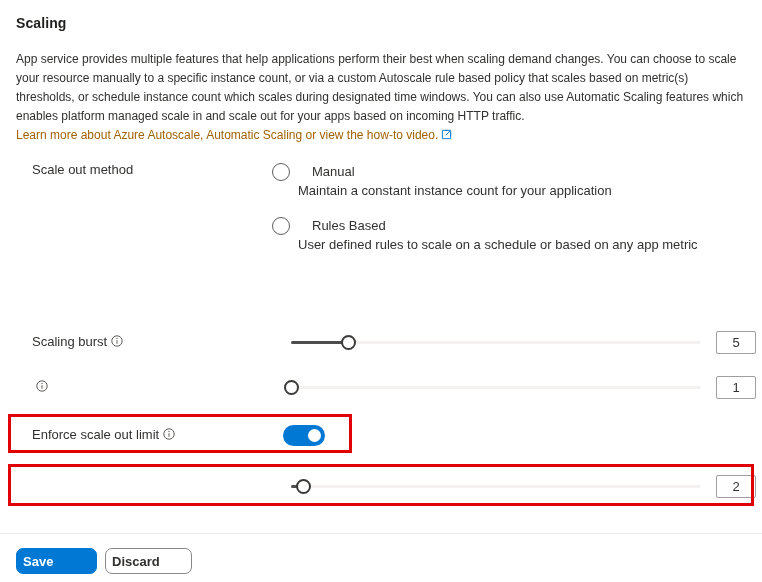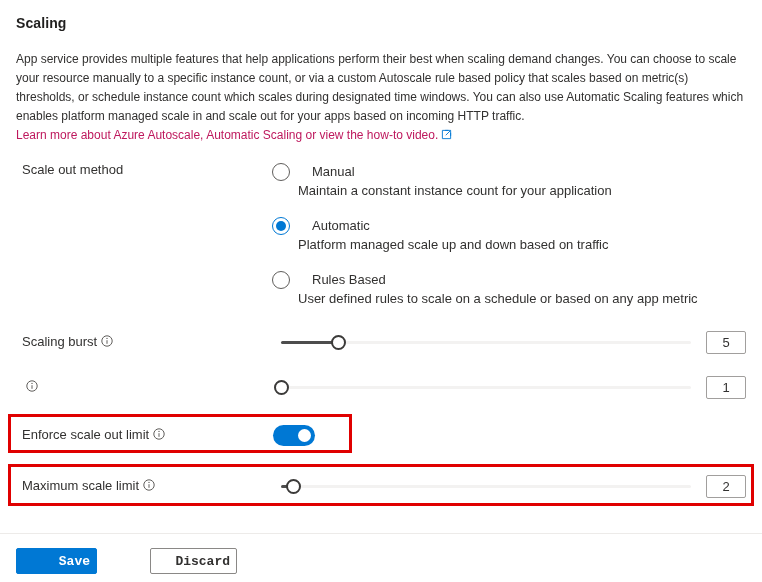--- a/index.html
+++ b/index.html
@@ -31,37 +31,37 @@
   .intro {
     position: absolute;
     left: 16px;
     top: 50px;
     width: 732px;
     font-size: 12px;
     line-height: 19px;
     color: #323130;
   }
   .intro-link {
-    color: #be185d;
+    color: #a16207;
     text-decoration: none;
     cursor: pointer;
   }
   .ext-icon {
     display: inline-block;
     width: 11px;
     height: 11px;
     vertical-align: -1px;
     margin-left: 3px;
   }
   .ext-icon svg { display: block; }
 
   
   .row {
     position: absolute;
-    left: 6px;
+    left: 16px;
     width: 708px;
     height: 34px;
   }
   .row-label {
     position: absolute;
     left: 16px;
     top: 0;
     height: 34px;
     line-height: 34px;
     font-size: 13px;
@@ -219,40 +219,39 @@
     height: 1px;
     background: #edebe9;
   }
   .btn {
     position: absolute;
     top: 548px;
     height: 26px;
     line-height: 24px;
     font-size: 13px;
     font-weight: bold;
-    text-align: right;
-    box-sizing: border-box;
-    border-radius: 2px;
-    cursor: pointer;
-    font-family: Liberation Mono, monospace;
+    text-align: left;
+    box-sizing: border-box;
+    border-radius: 7px;
+    cursor: pointer;
+    font-family: Liberation Sans, sans-serif;
   }
   .btn-save {
     left: 16px;
     width: 81px;
     background: #0078d4;
     color: #ffffff;
     border: 1px solid #0078d4;
   }
   .btn-discard {
     left: 105px;
     width: 87px;
     background: #ffffff;
     color: #323130;
     border: 1px solid #8a8886;
-    margin-left: 45px;
   }
 </style>
 </head>
 <body>
 
 <div class="page-title">Scaling</div>
 
 <div class="intro">
   <span>App service provides multiple features that help applications perform their best when scaling demand changes. You can choose to scale your resource manually to a specific instance count, or via a custom Autoscale rule based policy that scales based on metric(s) thresholds, or schedule instance count which scales during designated time windows. You can also use Automatic Scaling features which enables platform managed scale in and scale out for your apps based on incoming HTTP traffic.</span>
   <br>
@@ -268,25 +267,20 @@
 </div>
 
 <div class="radio-group">
 
   <div class="radio-item">
     <span class="radio-circle"></span>
     <span class="radio-title">Manual</span>
     <span class="radio-desc">Maintain a constant instance count for your application</span>
   </div>
 
-  <div class="radio-item">
-    <span class="radio-circle checked"></span>
-    <span class="radio-title">Automatic</span>
-    <span class="radio-desc">Platform managed scale up and down based on traffic</span>
-  </div>
 
   <div class="radio-item">
     <span class="radio-circle"></span>
     <span class="radio-title">Rules Based</span>
     <span class="radio-desc">User defined rules to scale on a schedule or based on any app metric</span>
   </div>
 
 </div>
 
 <div class="row" style="top:325px;">
@@ -329,27 +323,20 @@
           <path d="M6 5.2v3.6" stroke="#605e5c" stroke-width="1" fill="none"></path>
         </svg></span>
   </div>
   <div class="toggle">
     <div class="toggle-knob"></div>
   </div>
 </div>
 <div class="highlight-box" style="left:8px;top:414px;width:344px;height:39px;"></div>
 
 <div class="row" style="top:469px;">
-  <div class="row-label">
-    <span>Maximum scale limit</span><span class="info-icon"><svg viewBox="0 0 12 12" width="12" height="12">
-          <circle cx="6" cy="6" r="5.2" fill="none" stroke="#605e5c" stroke-width="1"></circle>
-          <circle cx="6" cy="3.4" r="0.7" fill="#605e5c"></circle>
-          <path d="M6 5.2v3.6" stroke="#605e5c" stroke-width="1" fill="none"></path>
-        </svg></span>
-  </div>
   <div class="slider">
     <div class="slider-track"></div>
     <div class="slider-fill" style="width:3%"></div>
     <div class="slider-thumb" style="left:3%"></div>
   </div>
   <div class="slider-value">2</div>
 </div>
 <div class="highlight-box" style="left:8px;top:464px;width:746px;height:42px;"></div>
 
 <div class="footer-sep"></div>

